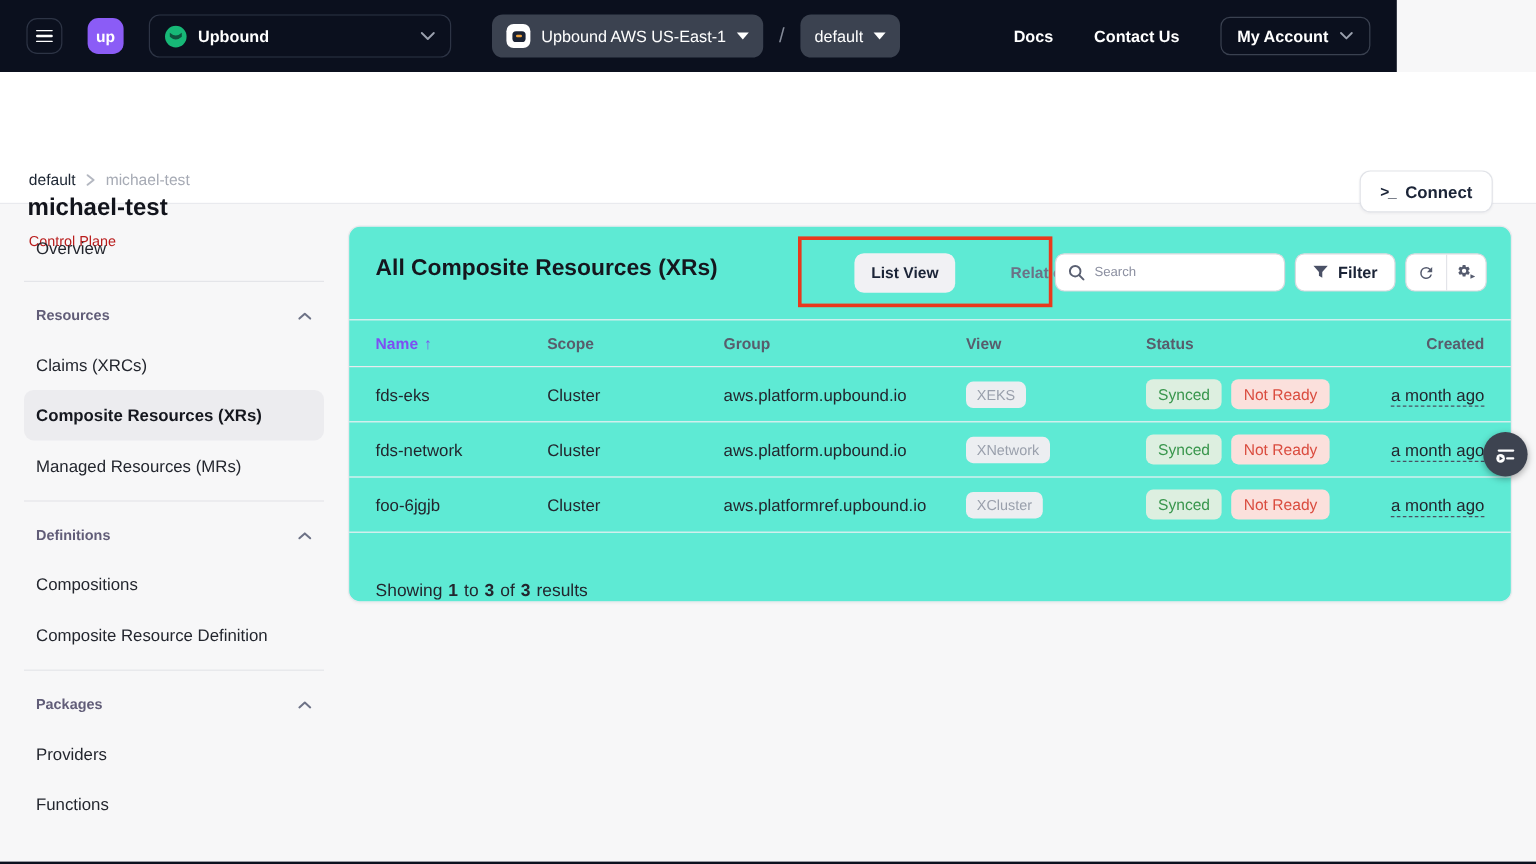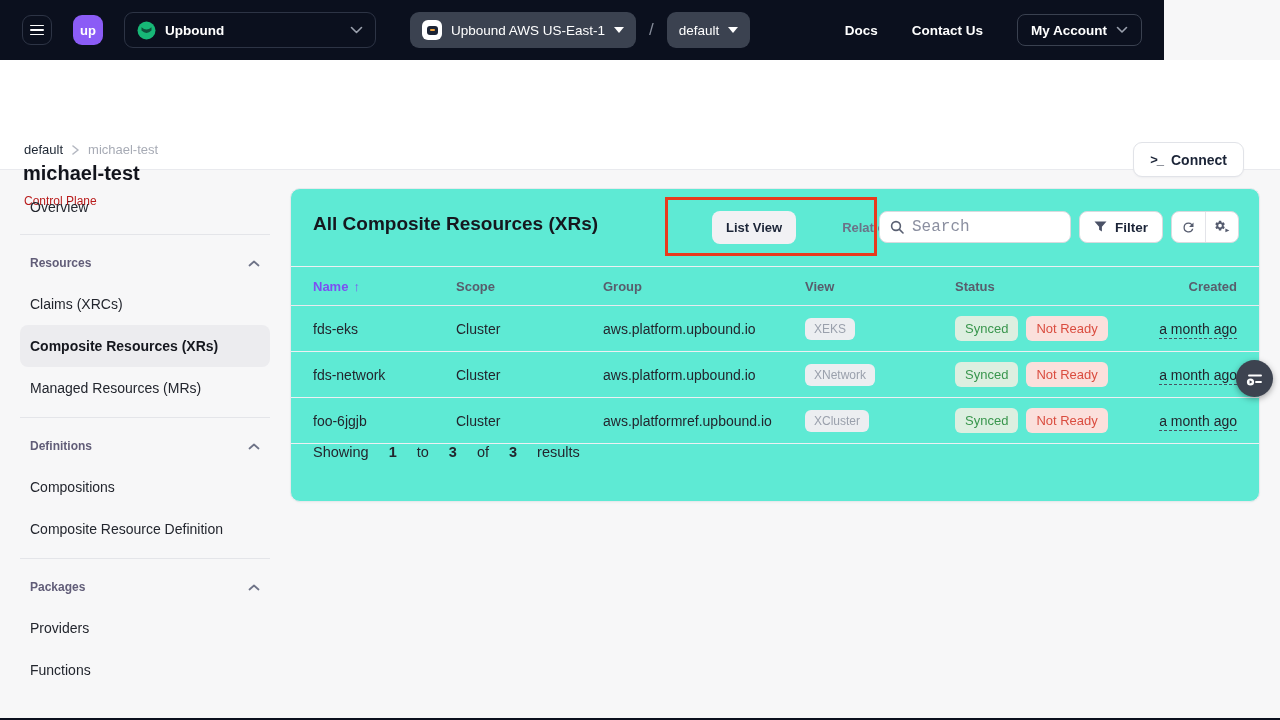--- a/index.html
+++ b/index.html
@@ -57,43 +57,43 @@
   .card { position:absolute; left:290px; top:188px; width:970px; background:#5eead4; border:1px solid #e8e9ed;
           border-radius:10px; box-shadow:0 1px 2px rgba(20,24,40,.03); }
   .card-header { position:relative; height:77px; }
   .card-title { position:absolute; left:22px; top:24px; font-size:19px; font-weight:800; color:#15171e; }
   .view-toggle { position:absolute; left:384px; top:21px; height:34px; display:flex; align-items:center; gap:32px;margin-left:37px; }
   .toggle-opt { font-size:13px; font-weight:bold; color:#6b7287; padding:9px 14px; border-radius:8px; cursor:pointer; white-space:nowrap; }
   .toggle-opt.active { background:#f1f1f4; color:#1b2437; }
   .controls { position:absolute; right:20px; top:22px; display:flex; align-items:center; gap:8px; }
   .search-box { width:192px; height:32px; border:1px solid #d8dade; border-radius:8px; background:#fff;
                 display:flex; align-items:center; padding:0 10px; gap:8px; }
-  .search-box input { border:none; outline:none; flex:1; font-size:16px; color:#1c2532; width:100%;
-                      font-family:Liberation Mono, monospace; background:transparent; }
+  .search-box input { border:none; outline:none; flex:1; font-size:11px; color:#1c2532; width:100%;
+                      font-family:Liberation Sans, sans-serif; background:transparent; }
   .search-box input::placeholder { color:#8b8fa0; }
   .filter-btn { height:32px; border:1px solid #d8dade; border-radius:8px; background:#fff; display:flex;
                 align-items:center; gap:8px; padding:0 14px; font-size:13.5px; font-weight:bold; color:#1b2437; cursor:pointer; }
   .icon-group { height:32px; border:1px solid #d8dade; border-radius:8px; background:#fff; display:flex; align-items:stretch; }
   .icon-cell { width:33px; display:flex; align-items:center; justify-content:center; cursor:pointer; position:relative; }
   .icon-cell + .icon-cell { border-left:1px solid #e3e4e9; }
 
   
   .tbl-row { display:grid; grid-template-columns:143px 147px 202px 150px 200px 1fr; align-items:center; padding:0 22px; }
   .tbl-head { height:40px; border-top:1px solid #eef0f3; border-bottom:1px solid #e9eaee; font-size:13px; font-weight:bold; color:#585d6c; }
   .tbl-head .col-name { color:#7d4ff2; display:flex; gap:5px; align-items:center; cursor:pointer; }
   .tbl-head .col-created, .tbl-body .cell-created { text-align:right; }
   .tbl-body { height:46px; border-bottom:1px solid #eef0f3; font-size:14px; color:#23262e; }
   .tbl-body:last-of-type { border-bottom:1px solid #e9eaee; }
   .kind-badge { display:inline-block; background:#eceef1; color:#9aa0ac; font-size:12px; padding:4px 9px; border-radius:6px; }
   .status-cell { display:flex; gap:8px; }
   .badge { font-size:13px; padding:5px 10px; border-radius:6px; white-space:nowrap; }
   .badge.synced { background:#ddefe0; color:#39964d; }
   .badge.notready { background:#fbe0dc; color:#da4c3f; }
   .created-link { border-bottom:1.5px dashed #4a5162; padding-bottom:1px; cursor:pointer; white-space:nowrap; }
-  .tbl-footer { height:57px; display:flex; align-items:flex-start; padding:0 22px; font-size:14.5px; color:#23262e; gap:20px; }
+  .tbl-footer { height:57px; display:flex; align-items:flex-end; padding:0 22px; font-size:14.5px; color:#23262e; gap:5px; }
   .tbl-footer b { font-weight:bold; }
 
   
   .annotation-rect { position:absolute; left:665px; top:197px; width:212px; height:59px;
                      border:3px solid #e8391d; pointer-events:none; z-index:50; }
   .float-widget { position:absolute; left:1236px; top:360px; width:37px; height:37px; border-radius:50%;
                   background:#3d4350; box-shadow:0 2px 6px rgba(0,0,0,.35); display:flex; align-items:center;
                   justify-content:center; cursor:pointer; z-index:40; }
   .bottom-strip { position:absolute; left:0; bottom:0; width:1280px; height:2px; background:#0b101e; }
 </style>

